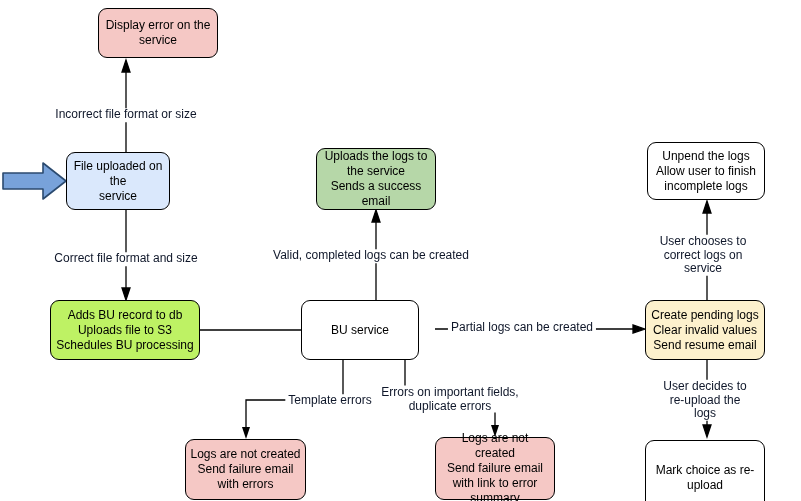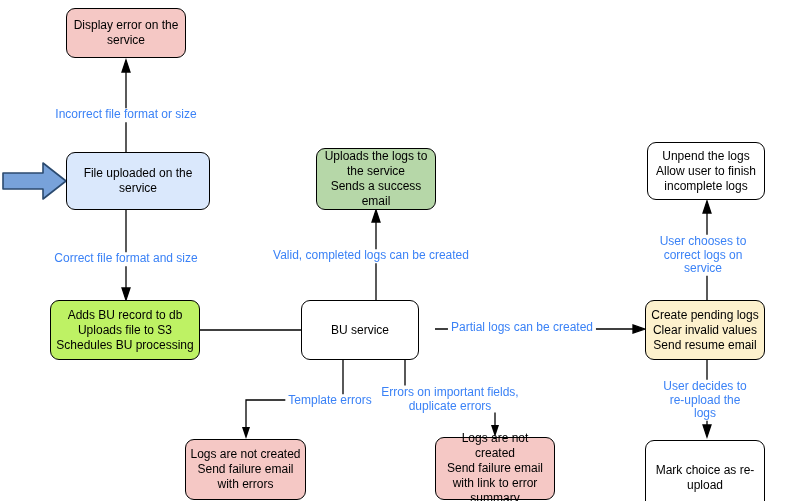--- a/index.html
+++ b/index.html
@@ -20,29 +20,29 @@
     text-align:center;
     font-size:12px;line-height:15px;color:#000000;
     white-space:pre-line;
     z-index:3;
     padding:2px 4px;
   }
   .edge-label{
     position:absolute;
     transform:translate(-50%,-50%);
     background:#ffffff;
-    font-size:12px;line-height:13.5px;color:#3b82f6;
+    font-size:12px;line-height:13.5px;color:#0f172a;
     white-space:pre-line;
     text-align:center;
     padding:0 3px;
     z-index:2;
   }
   
   .n-display{left:66px;top:8px;width:120px;height:50px;}
-  .n-file{left:66px;top:152px;width:144px;height:58px;}
+  .n-file{left:66px;top:152px;width:104px;height:58px;}
   .n-adds{left:50px;top:300px;width:150px;height:60px;}
   .n-bu{left:301px;top:300px;width:118px;height:60px;}
   .n-green{left:316px;top:148px;width:120px;height:62px;}
   .n-yellow{left:645px;top:300px;width:120px;height:60px;}
   .n-unpend{left:647px;top:142px;width:118px;height:58px;}
   .n-mark{left:645px;top:440px;width:120px;height:76px;}
   .n-pink1{left:185px;top:439px;width:121px;height:61px;}
   .n-pink2{left:435px;top:437px;width:120px;height:63px;}
   
   .l-incorrect{left:126px;top:115px;}
@@ -112,21 +112,21 @@
   <div class="edge-label l-incorrect">Incorrect file format or size</div>
   <div class="edge-label l-correct">Correct file format and size</div>
   <div class="edge-label l-valid">Valid, completed logs can be created</div>
   <div class="edge-label l-partial">Partial logs can be created</div>
   <div class="edge-label l-template">Template errors</div>
   <div class="edge-label l-correctsvc">User chooses to correct logs on service</div>
   <div class="edge-label l-fields">Errors on important fields,
 duplicate errors</div>
   <div class="edge-label l-reupload">User decides to re-upload the logs</div>
 
-  <div class="node n-display" style="background: rgb(245, 200, 197);">Display error on the
+  <div class="node n-display" style="background: rgb(245, 200, 197); margin-left: 32px;">Display error on the
 service</div>
   <div class="node n-file" style="background: rgb(218, 232, 252);">File uploaded on the
 service</div>
   <div class="node n-adds" style="background: #bef264;">Adds BU record to db
 Uploads file to S3
 Schedules BU processing</div>
   <div class="node n-bu" style="background: rgb(255, 255, 255);">BU service</div>
   <div class="node n-green" style="background: rgb(182, 215, 168);">Uploads the logs to
 the service
 Sends a success

